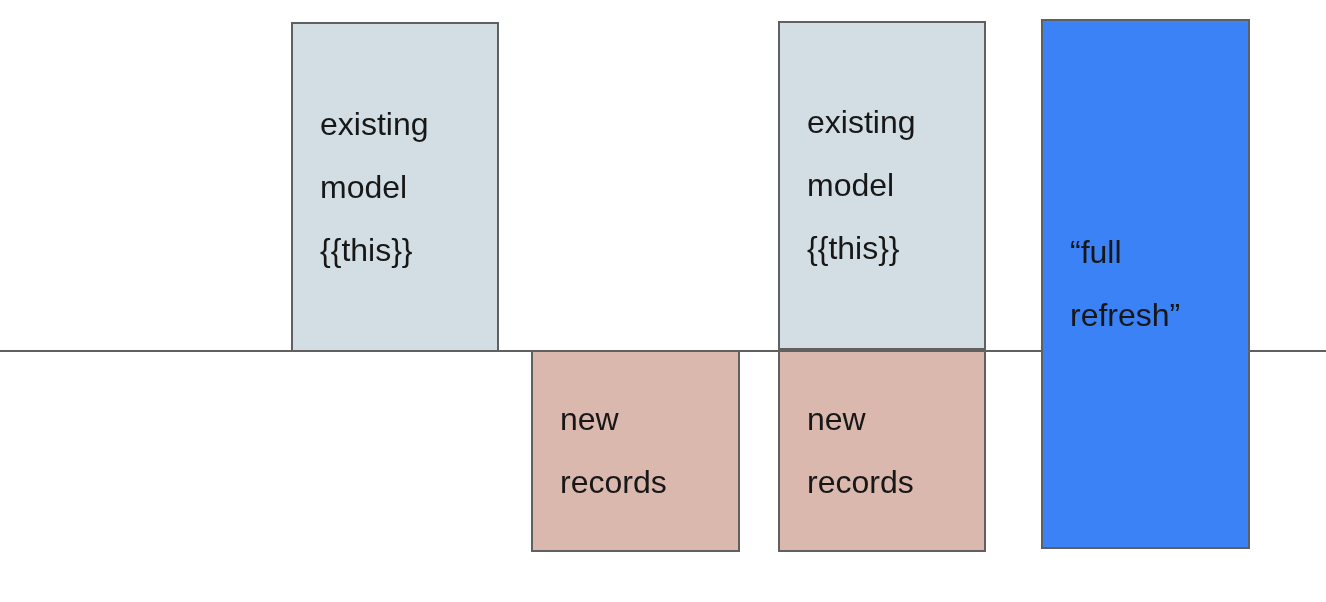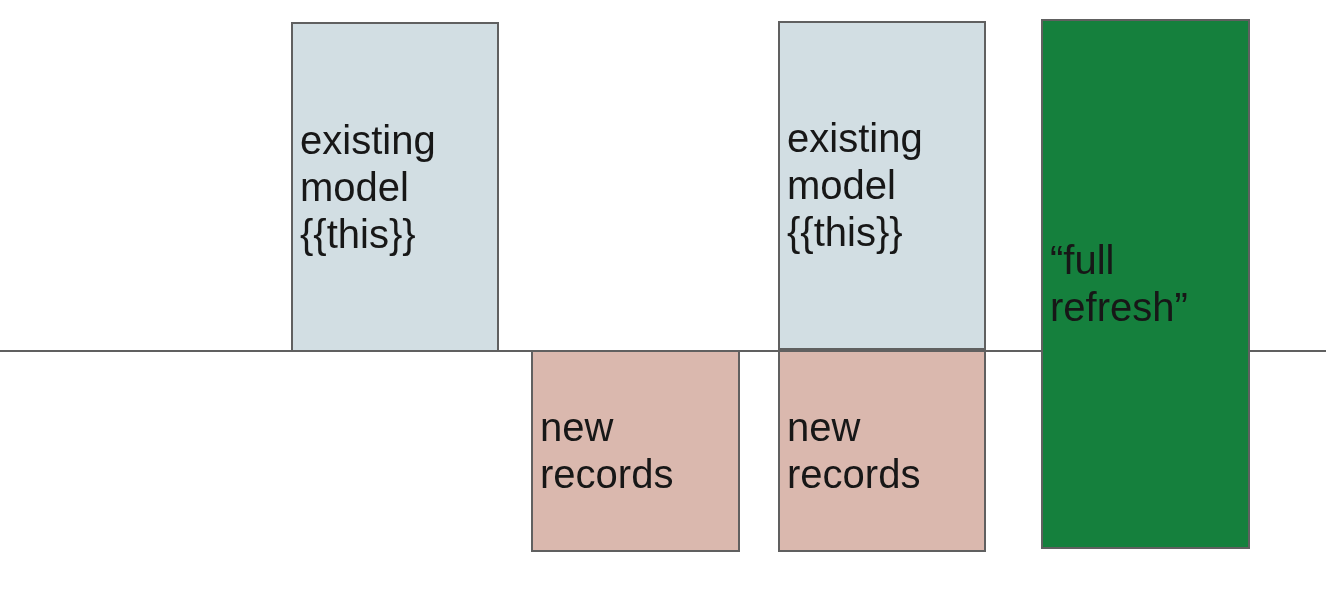--- a/index.html
+++ b/index.html
@@ -24,24 +24,24 @@
     height: 2px;
     background: var(--line, #606060);
     z-index: 2;
   }
   .box {
     position: absolute;
     box-sizing: border-box;
     border: 2px solid var(--stroke, #606060);
     display: flex;
     align-items: center;
-    padding-left: 7px;
+    padding-left: 27px;
     padding-right: 8px;
-    font-size: 40px;
-    line-height: 47px;
+    font-size: 32px;
+    line-height: 63px;
     letter-spacing: 0px;
   }
   .box .lbl { display: block; word-break: normal; }
   
   .z-under { z-index: 1; }
   .z-over  { z-index: 3; }
 
   .box-source        { left:   36px; top:  20px; width: 209px; height: 528px; }
   .box-existing-1    { left:  291px; top:  22px; width: 208px; height: 330px; }
   .box-new-1         { left:  531px; top: 350px; width: 209px; height: 202px; }
@@ -66,17 +66,17 @@
   </div>
 
   <div class="box box-existing-2 z-over" style="background-color: rgb(210, 222, 227);">
     <span class="lbl">existing model {{this}}</span>
   </div>
 
   <div class="box box-new-2 z-over" style="background-color: rgb(218, 184, 174);">
     <span class="lbl">new records</span>
   </div>
 
-  <div class="box box-full-refresh z-over" style="background-color: #15803d; justify-content: center;">
+  <div class="box box-full-refresh z-over" style="background-color: #3b82f6; justify-content: center;">
     <span class="lbl">“full refresh”</span>
   </div>
 
 </div>
 
 </body></html>

